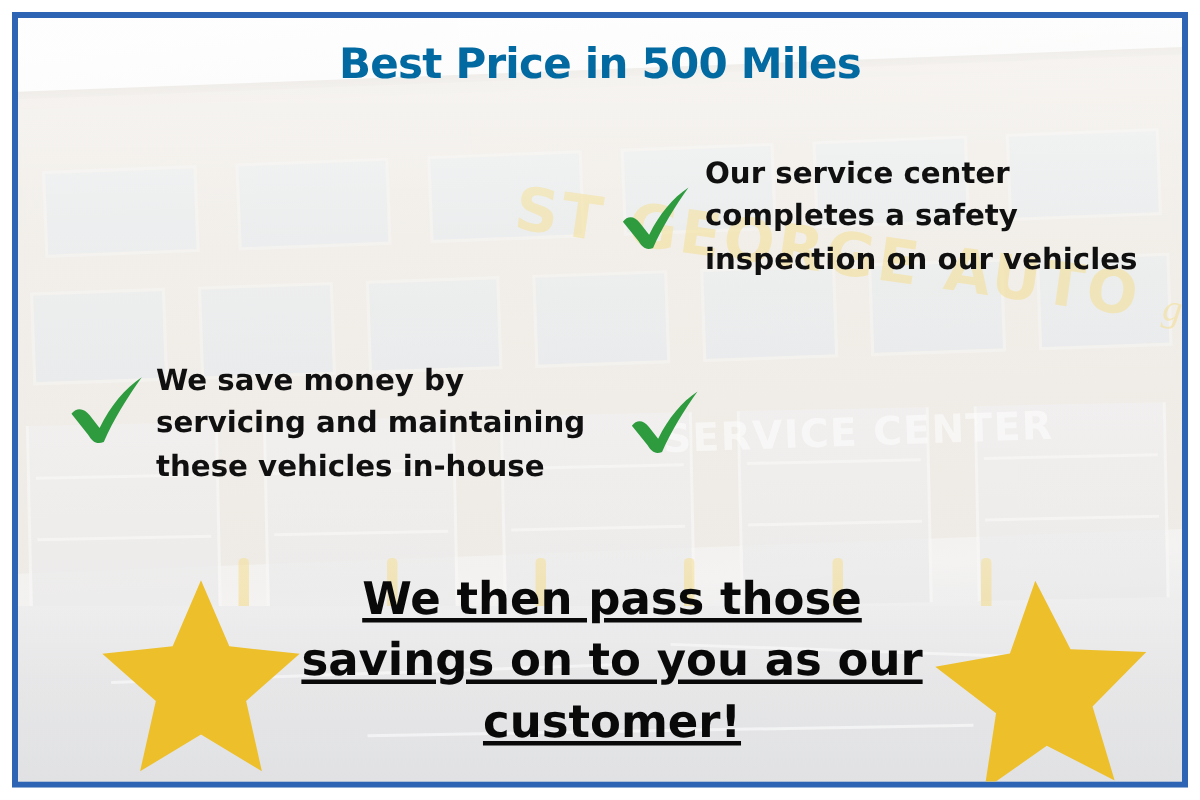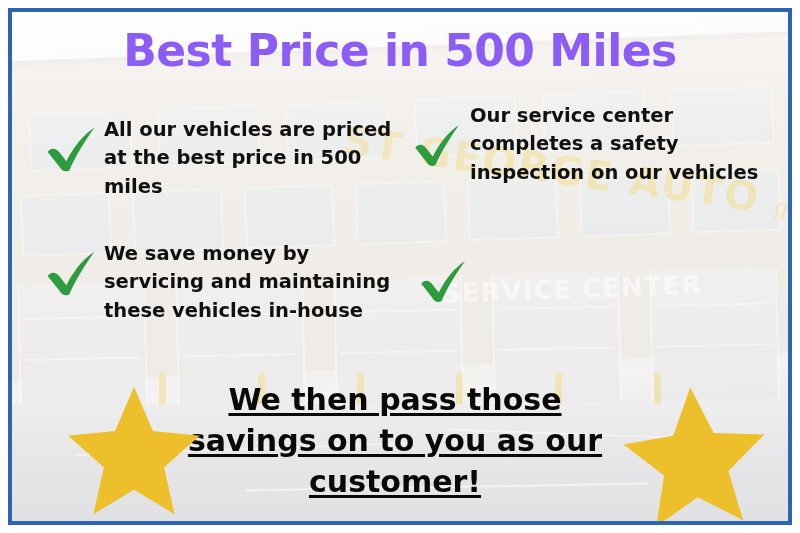--- a/index.html
+++ b/index.html
@@ -195,23 +195,23 @@
     inset: 0;
   }
 
   .title {
     position: absolute;
     left: 0; right: 0;
     top: 16px;
     text-align: center;
     font-family: "DejaVu Sans", sans-serif;
     font-weight: 700;
-    font-size: 44px;
+    font-size: 28px;
     line-height: 1.06;
-    color: #8b5cf6;
+    color: #0369a1;
     letter-spacing: -0.5px;
   }
 
   
   .bullet {
     position: absolute;
     display: flex;
     align-items: flex-start;
   }
   .bullet .check {
@@ -237,21 +237,21 @@
 
   #b1 .check, #b3 .check { width: 60px; height: 60px; }
   #b2 .check { width: 56px; height: 56px; margin-top: 16px; }
   #b4 .check { width: 56px; height: 56px; margin-top: 18px; }
 
   #b2 .txt, #b4 .txt { margin-left: 2px; }
 
   
   .closing {
     position: absolute;
-    left: 147px;
+    left: 160px;
     top: 368px;
     width: 472px;
     text-align: center;
     font-family: "DejaVu Sans", sans-serif;
     font-weight: 700;
     font-size: 30px;
     line-height: 1.36;
     color: #090909;
     text-decoration: underline;
     text-decoration-thickness: 2.5px;
@@ -321,28 +321,20 @@
         <div class="lot-line" style="left:30%; top:70%; width:52%; transform:rotate(-1deg);"></div>
       </div>
 
       <div class="wash"></div>
     </div>
 
     <div class="content">
 
       <div class="title">Best Price in 500 Miles</div>
 
-      <div class="bullet" id="b1">
-        <span class="check">
-          <svg viewBox="0 0 64 64" xmlns="http://www.w3.org/2000/svg" aria-hidden="true">
-            <path d="M6 34 C10 29 15 30 19 35 L26 44 C34 28 44 16 56 8 C46 22 36 38 29 54 C24 56 21 54 18 49 Z" fill="#2e9b3f"></path>
-          </svg>
-        </span>
-        <span class="txt">All our vehicles are priced at the best price in 500 miles</span>
-      </div>
 
       <div class="bullet" id="b3">
         <span class="check">
           <svg viewBox="0 0 64 64" xmlns="http://www.w3.org/2000/svg" aria-hidden="true">
             <path d="M6 34 C10 29 15 30 19 35 L26 44 C34 28 44 16 56 8 C46 22 36 38 29 54 C24 56 21 54 18 49 Z" fill="#2e9b3f"></path>
           </svg>
         </span>
         <span class="txt">We save money by servicing and maintaining these vehicles in-house</span>
       </div>
 

